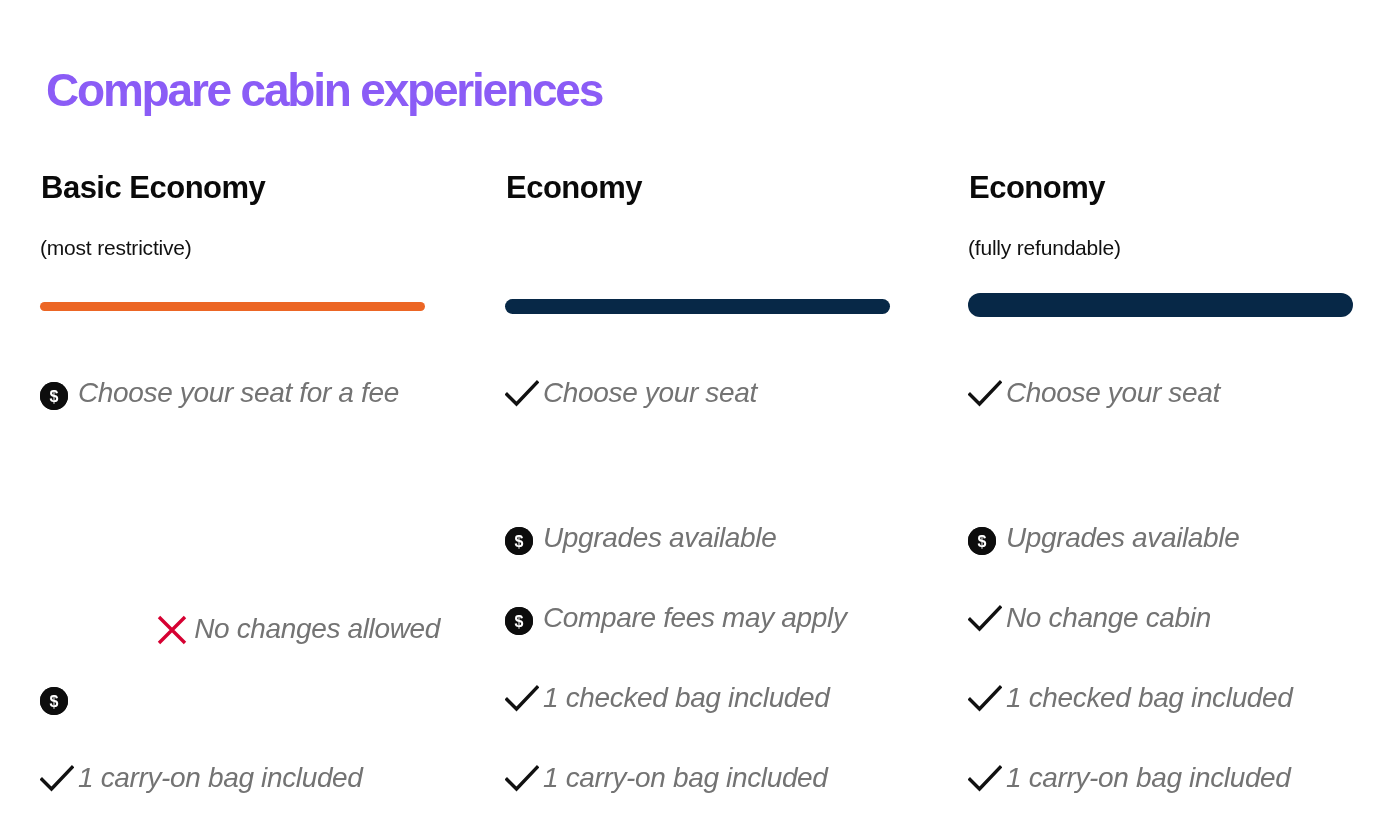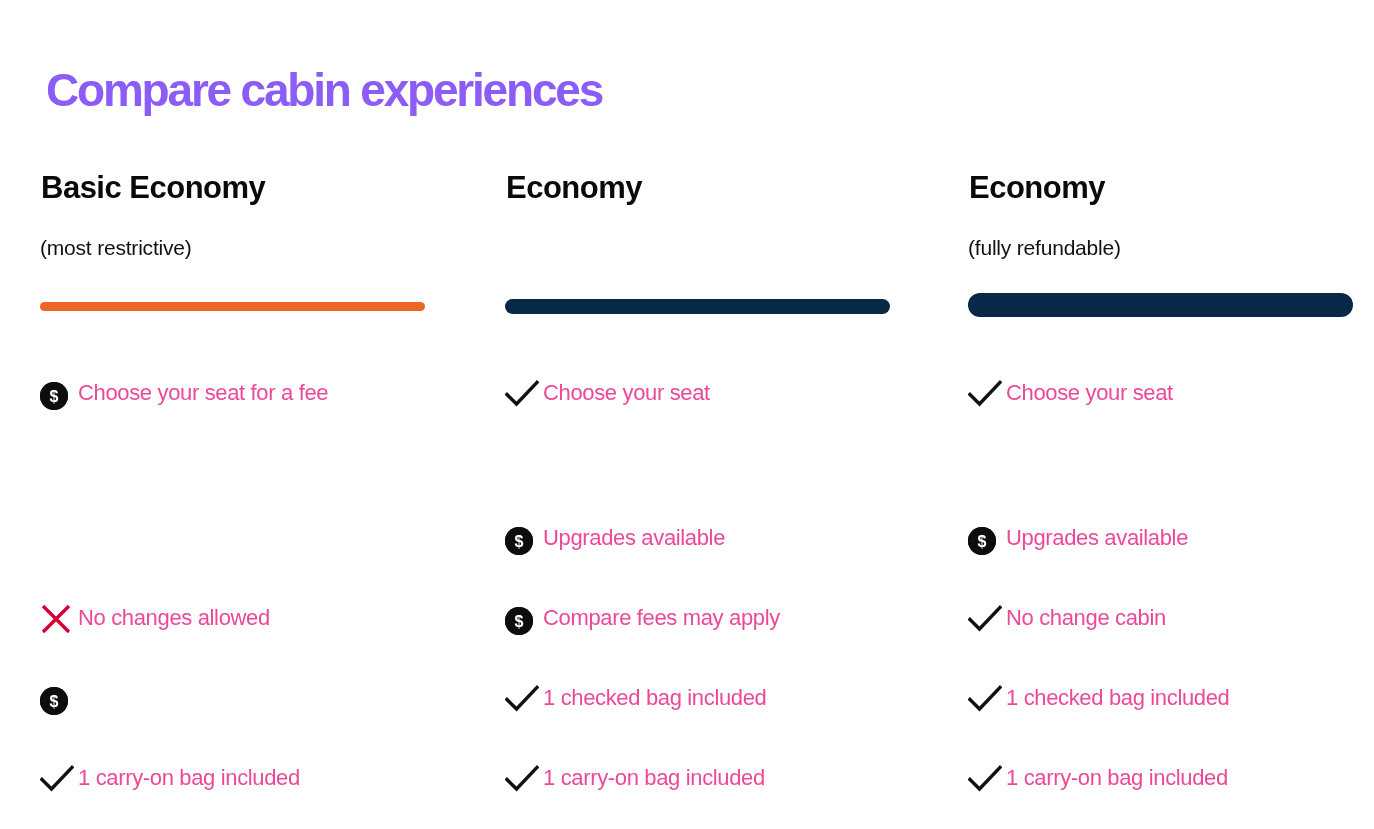--- a/index.html
+++ b/index.html
@@ -100,27 +100,28 @@
   .icon-slot {
     width: 36px;
     min-width: 36px;
     height: 34px;
     display: flex;
     align-items: center;
     justify-content: flex-start;
     margin-top: 2px;
   }
   .feature-text {
-    font-size: 22px;
+    font-size: 28px;
     line-height: 60px;
     font-weight: 400;
     letter-spacing: -0.35px;
-    color: #ec4899;
+    color: #737373;
     margin-top: -14px;
     padding-left: 2px;
+    font-style: italic;
   }
 
   
   .ic-dollar {
     width: 28px; height: 28px;
     border-radius: 50%;
     background: #0d0d0d;
     display: block;
   }
   .ic-dollar svg { display:block; }
@@ -144,21 +145,21 @@
           <div class="icon-slot">
             <span class="ic-dollar">
               <svg width="28" height="28" viewBox="0 0 28 28">
                 <circle cx="14" cy="14" r="14" fill="#0d0d0d"></circle>
                 <text x="14" y="20.2" text-anchor="middle" fill="#ffffff" font-family="Liberation Sans, sans-serif" font-size="16" font-weight="700">$</text>
               </svg>
             </span>
           </div>
           <div class="feature-text">Choose your seat for a fee</div>
         </div>
-        <div class="feature-row" style="top: 285px;">
+        <div class="feature-row" style="top: 296px; justify-content: flex-end;">
           <div class="icon-slot">
             <span class="ic-x"><svg width="32" height="32" viewBox="0 0 32 32">
                 <path d="M3 3 L29 29 M29 3 L3 29" fill="none" stroke="#D60032" stroke-width="3.4" stroke-linecap="butt"></path>
               </svg></span>
           </div>
           <div class="feature-text">No changes allowed</div>
         </div>
         <div class="feature-row" style="top: 365px;">
           <div class="icon-slot">
             <span class="ic-dollar">

